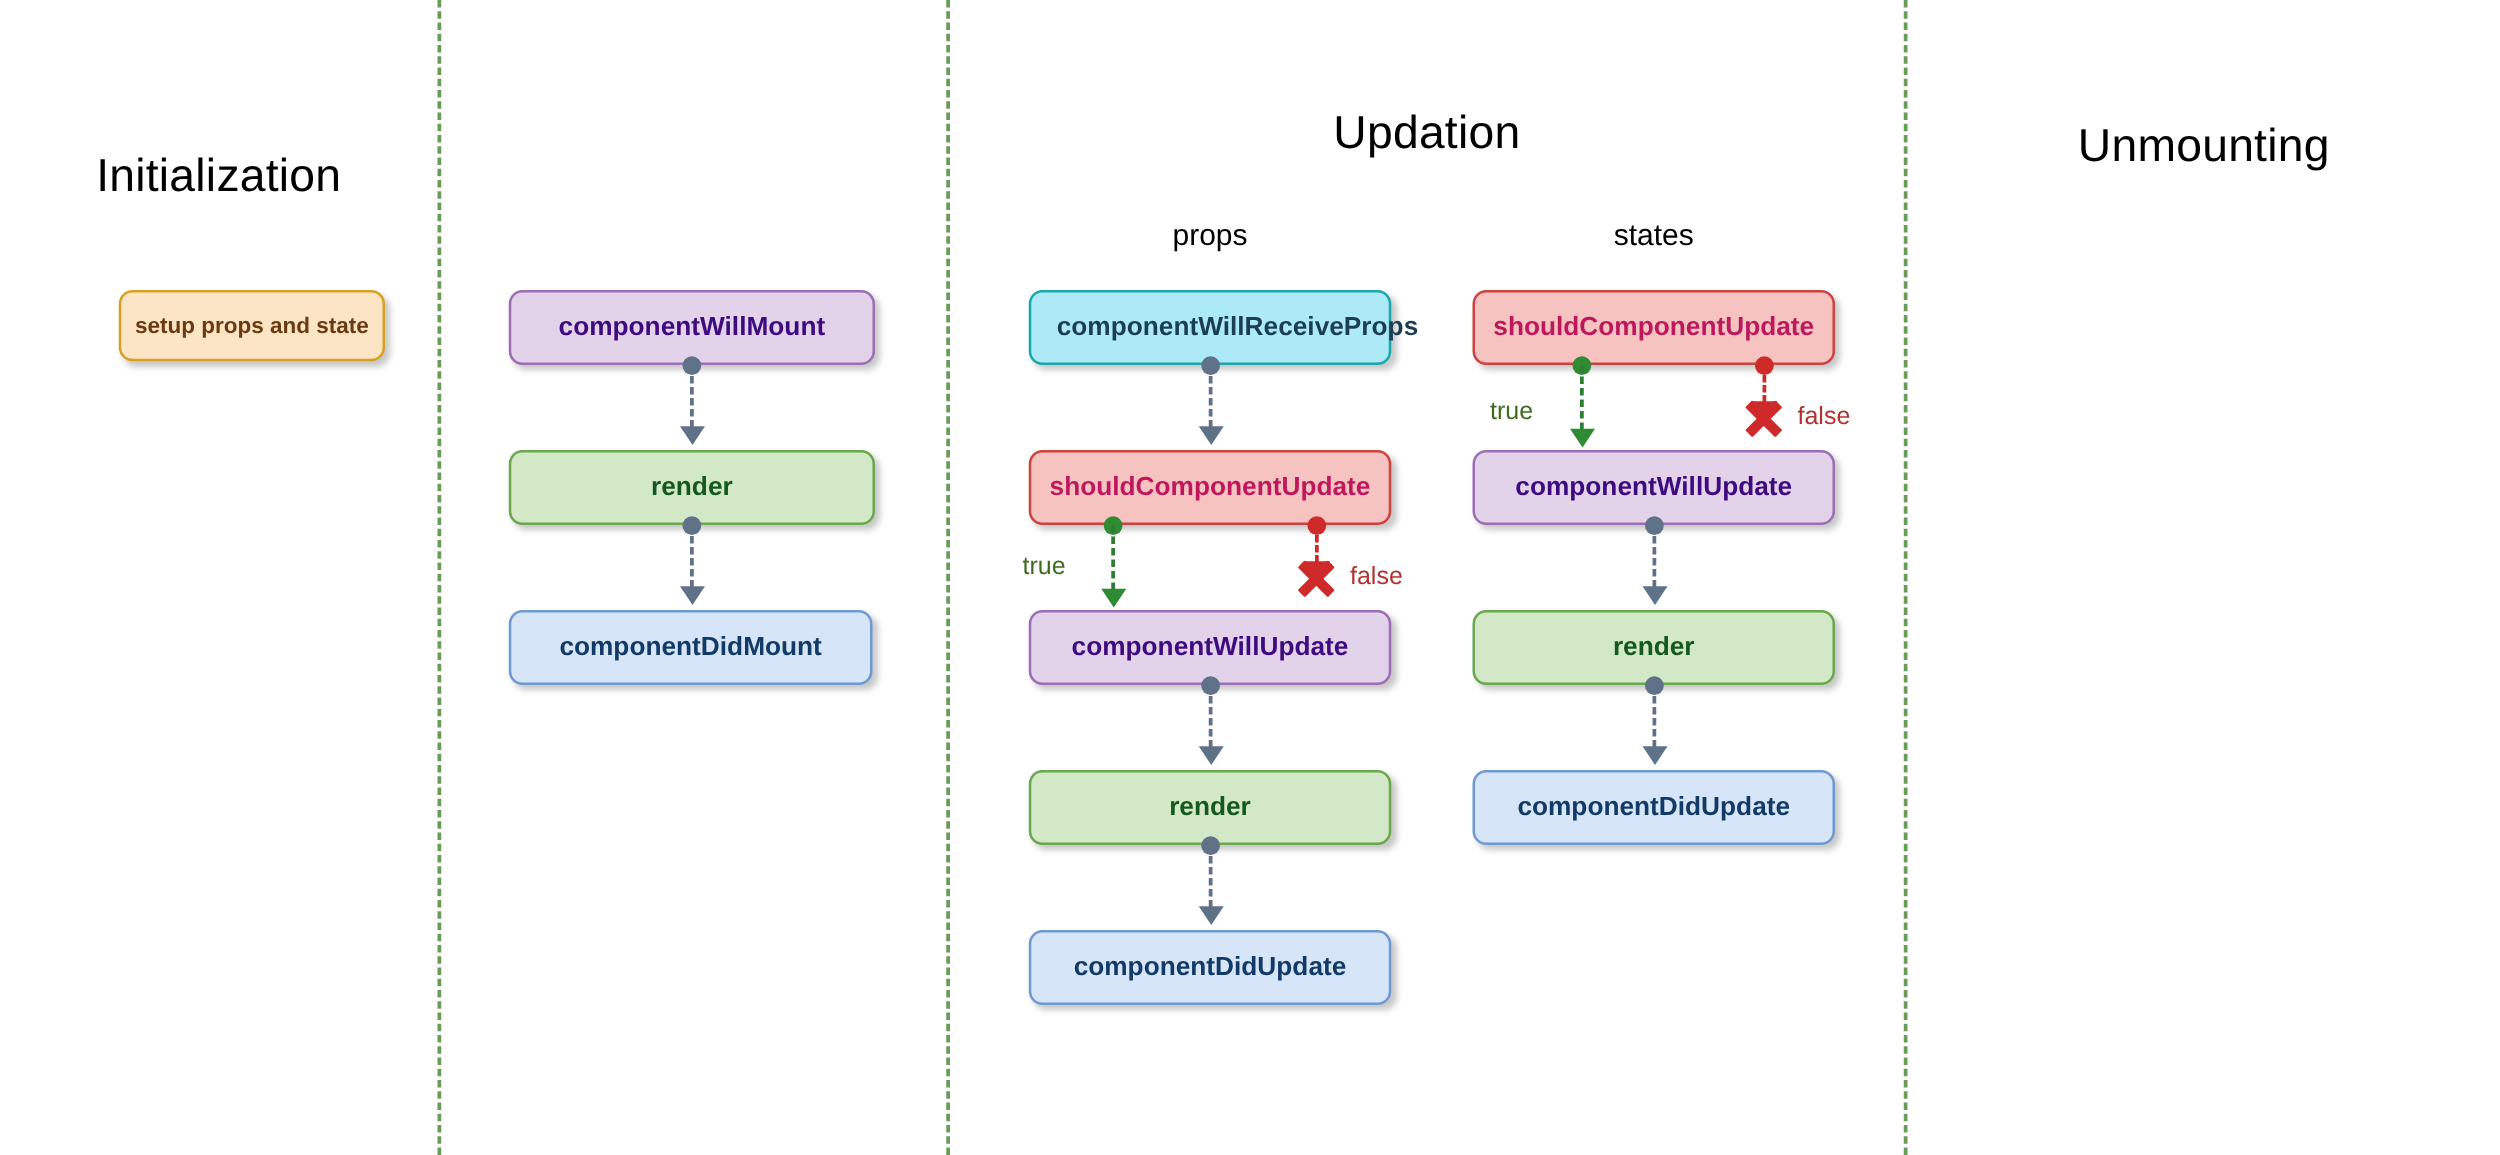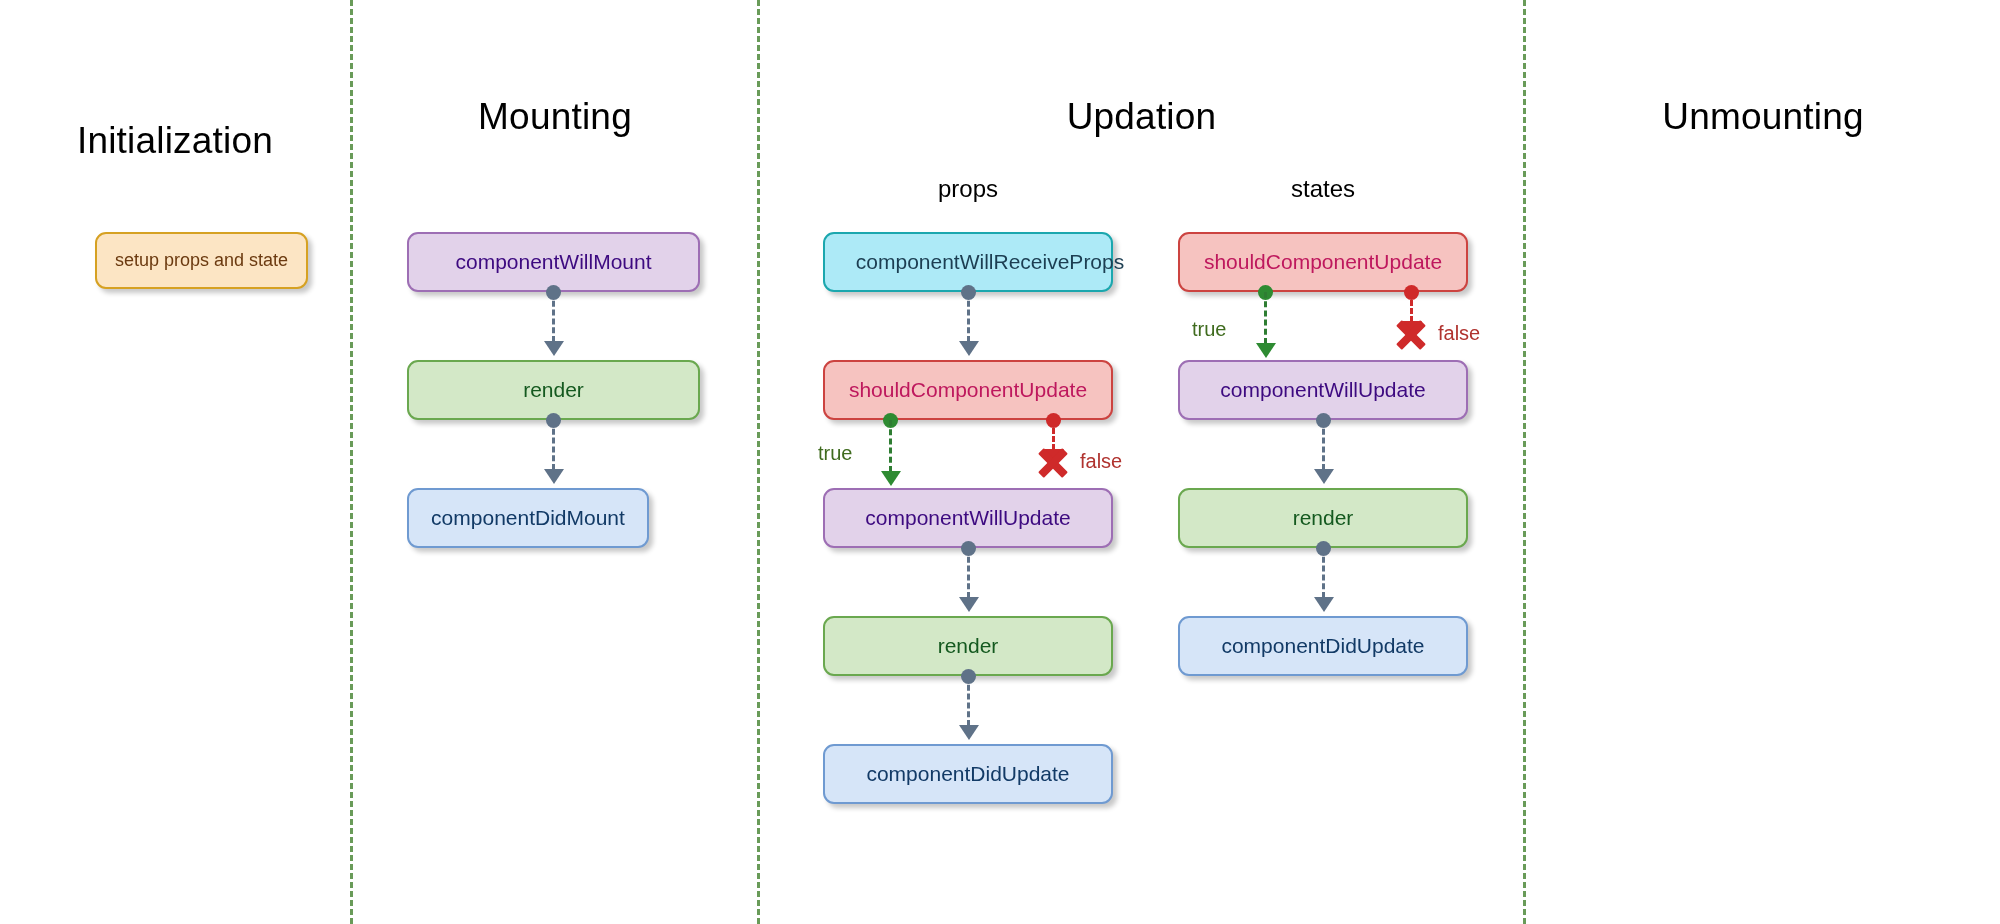--- a/index.html
+++ b/index.html
@@ -53,21 +53,21 @@
 
   
   .node {
     position: absolute;
     box-sizing: border-box;
     border-radius: 11px;
     display: flex;
     align-items: center;
     justify-content: center;
     font-size: 21px;
-    font-weight: 400;
+    font-weight: 700;
     white-space: nowrap;
     box-shadow: 4px 4px 5px rgba(0,0,0,0.22);
   }
   .node.orange {
     background: #fce5c4;
     border: 2px solid #d6a122;
     color: #6b3a10;
     font-size: 18px;
   }
   .node.purple {
@@ -161,42 +161,41 @@
 </head>
 <body>
 
 <div id="canvas">
 
   <div class="divider" style="left:350px;"></div>
   <div class="divider" style="left:757px;"></div>
   <div class="divider" style="left:1523px;"></div>
 
   <div class="col-title" style="left:0px; top:96px; width:350px;margin-top:24px;">Initialization</div>
-  <div class="col-title" style="left:353px; top:96px; width:404px;">Mounting</div>
-  <div class="col-title" style="left:760px; top:96px; width:763px;">Updation</div>
+  <div class="col-title" style="left:760px; top:85px; width:763px;">Updation</div>
   <div class="col-title" style="left:1526px; top:96px; width:474px;">Unmounting</div>
 
   <div class="sub-title" style="left:823px; top:175px; width:290px;">props</div>
   <div class="sub-title" style="left:1178px; top:175px; width:290px;">states</div>
 
   <div class="node orange" style="left:95px; top:232px; width:213px; height:57px;">setup props and state</div>
 
   <div class="node purple" style="left:407px; top:232px; width:293px; height:60px;">componentWillMount</div>
 
   <div class="dot gray" style="left:546px; top:285px;"></div>
   <div class="conn gray" style="left:552px; top:292px; height:50px;"></div>
   <div class="arrow gray" style="left:544px; top:341px;"></div>
 
   <div class="node green" style="left:407px; top:360px; width:293px; height:60px;">render</div>
 
   <div class="dot gray" style="left:546px; top:413px;"></div>
   <div class="conn gray" style="left:552px; top:420px; height:50px;"></div>
   <div class="arrow gray" style="left:544px; top:469px;"></div>
 
-  <div class="node blue" style="left:407px; top:488px; width:242px; height:60px;">componentDidMount</div>
+  <div class="node blue" style="left:407px; top:488px; width:291px; height:60px;">componentDidMount</div>
 
   <div class="node cyan" style="left:823px; top:232px; width:290px; height:60px;">componentWillReceiveProps</div>
 
   <div class="dot gray" style="left:961px; top:285px;"></div>
   <div class="conn gray" style="left:967px; top:292px; height:50px;"></div>
   <div class="arrow gray" style="left:959px; top:341px;"></div>
 
   <div class="node red" style="left:823px; top:360px; width:290px; height:60px;">shouldComponentUpdate</div>
 
   <div class="dot green" style="left:883px; top:413px;"></div>

